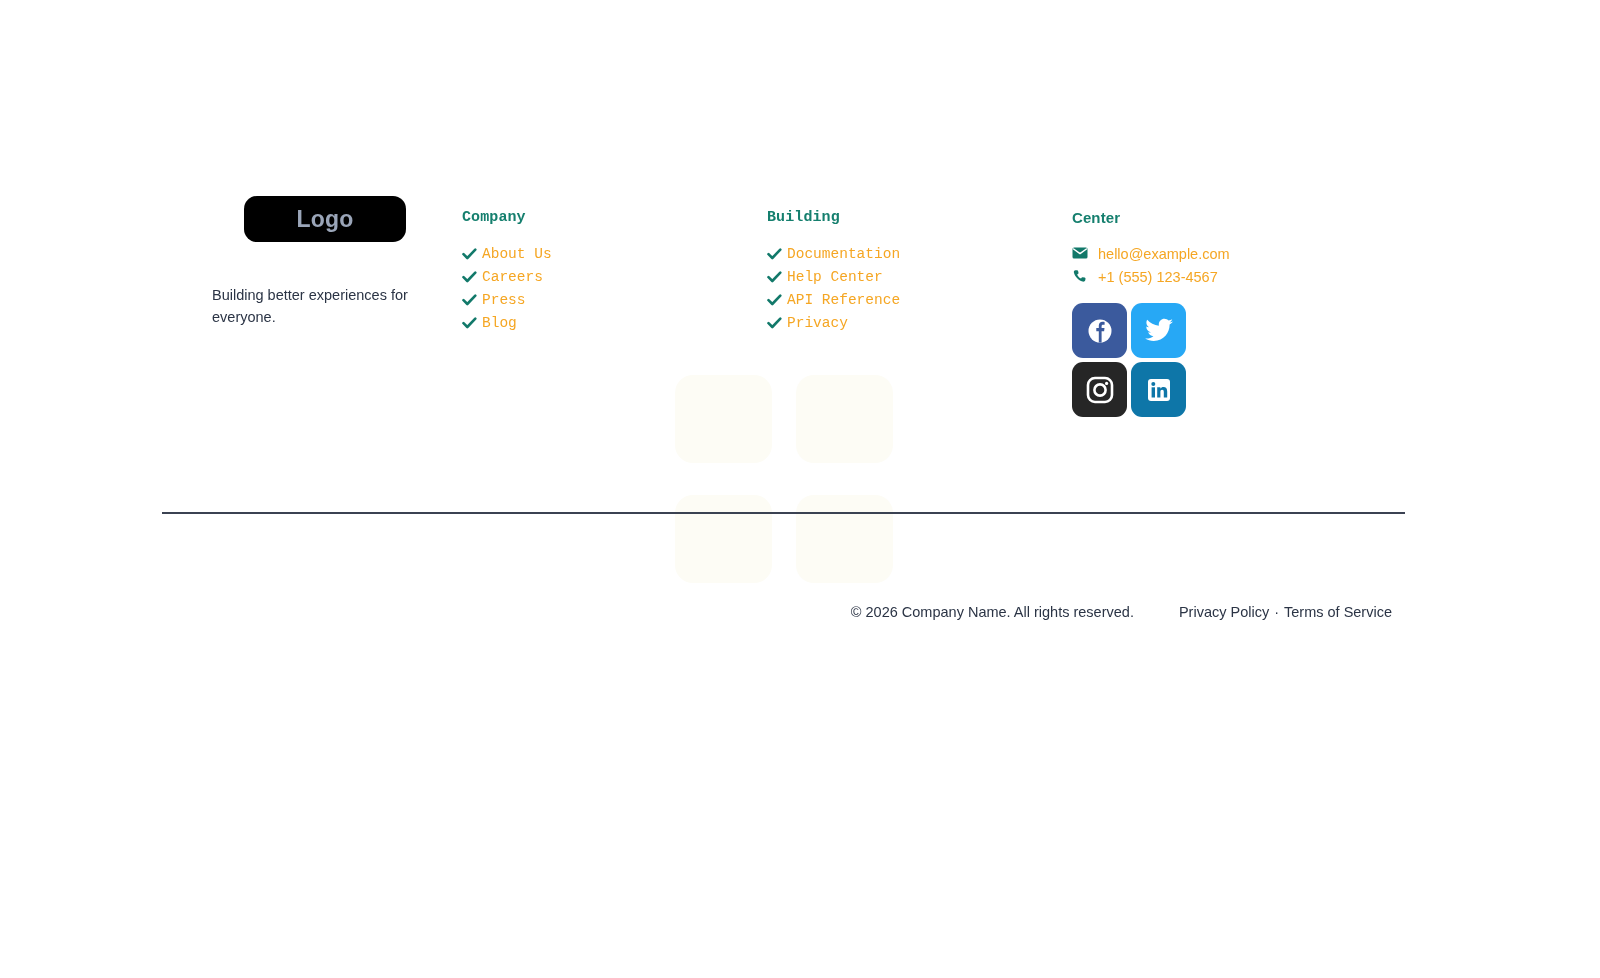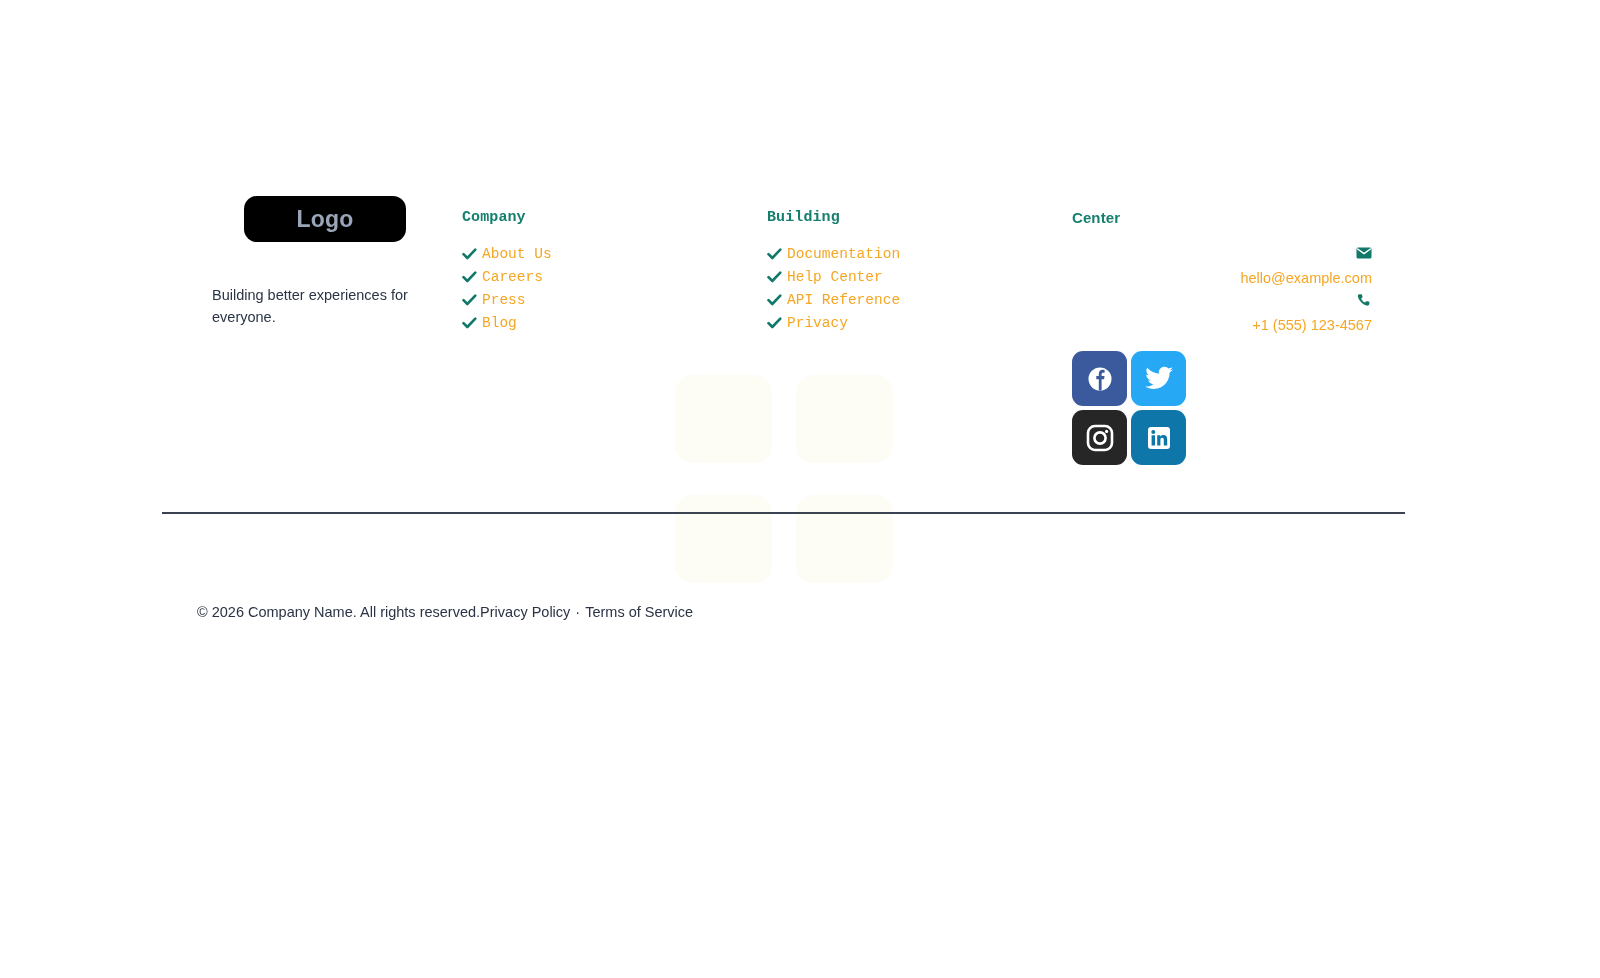--- a/index.html
+++ b/index.html
@@ -118,27 +118,26 @@
   }
   .check-icon svg { display: block; }
 
   .contact-list {
     list-style: none;
     margin: 20px 0 0 0;
     padding: 0;
   }
   .contact-item {
     display: flex;
-    align-items: flex-end;
+    align-items: flex-start;
     gap: 10px;
     margin-bottom: 7px;
     font-size: 14.5px;
     color: #f5a623;
     cursor: pointer;
-    flex-direction: column;
   }
   .contact-ico {
     width: 16px;
     height: 14px;
     flex: none;
     display: inline-flex;
     align-items: center;
     justify-content: center;
   }
   .contact-ico svg { display: block; }
@@ -170,27 +169,28 @@
     top: 512px;
     width: 1243px;
     height: 2px;
     background: #3b4252;
     z-index: 3;
   }
 
   
   .footer-bottom {
     position: absolute;
-    left: 170px;
+    left: 149px;
     top: 604px;
     width: 1243px;
     display: flex;
     align-items: center;
-    justify-content: flex-start;
+    justify-content: flex-end;
     z-index: 2;
+    gap: 45px;
   }
   .copyright {
     font-size: 14.5px;
     color: #2b3445;
     margin-left: 27px;
   }
   .legal-links {
     font-size: 14.5px;
     color: #2b3445;
     display: flex;

